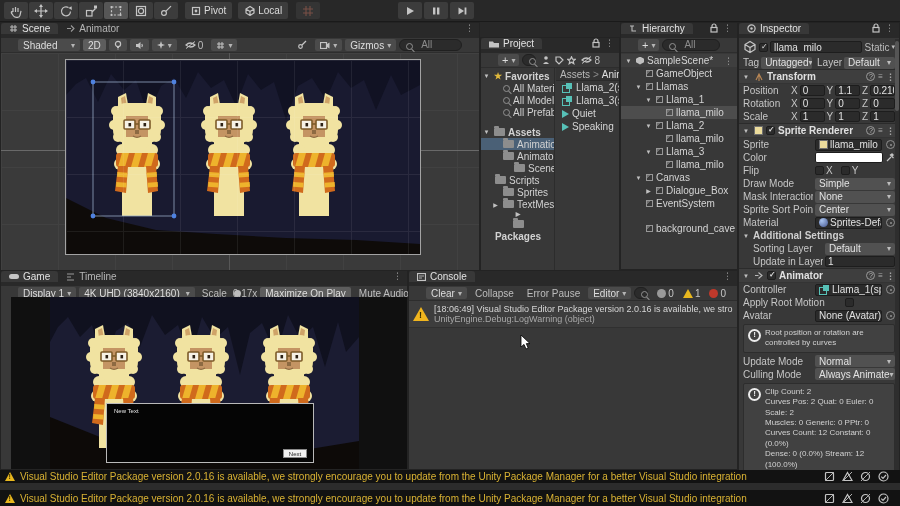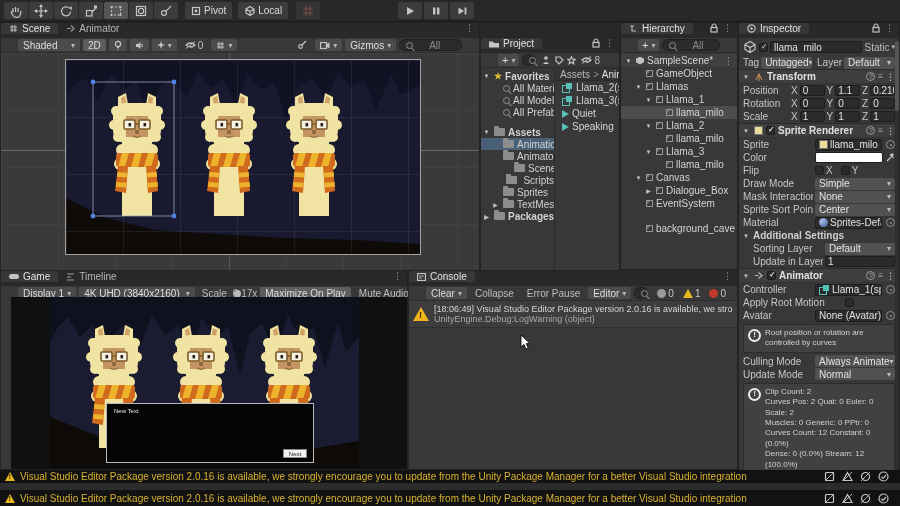--- a/index.html
+++ b/index.html
@@ -26,21 +26,21 @@
 .tab{display:flex;align-items:center;gap:4px;padding:0 8px;color:#b5b5b5;background:#292929}
 .tab.on{background:#383838;color:#e2e2e2;border-radius:3px 3px 0 0}
 .tabbar .sp{flex:1}
 .pbicons{display:flex;align-items:center;gap:5px;padding:0 5px;color:#9a9a9a}
 .ctrl{height:15px;background:#383838;border-bottom:1px solid #2d2d2d;display:flex;align-items:center;gap:3px;padding:0 17px}
 .dd{display:flex;align-items:center;gap:3px;height:12px;background:#4b4b4b;border-radius:2px;padding:0 5px;color:#dedede;white-space:nowrap}
 .dd::after{content:"▾";font-size:8px;color:#b5b5b5}
 .chip{display:flex;align-items:center;height:12px;background:#4b4b4b;border-radius:2px;padding:0 5px;color:#dedede;white-space:nowrap}
 .chip.on{background:#5d5d5d}
 .chip.dim{background:transparent;color:#bdbdbd}
-.sfield{display:flex;align-items:center;gap:16px;height:12px;background:#2b2b2b;border:1px solid #202020;border-radius:7px;padding:0 6px;color:#8c8c8c;flex:1;min-width:0}
+.sfield{display:flex;align-items:flex-end;gap:8px;height:12px;background:#2b2b2b;border:1px solid #202020;border-radius:7px;padding:0 6px;color:#8c8c8c;flex:1;min-width:0}
 .lens{position:relative;width:7px;height:7px;border:1px solid #909090;border-radius:50%;flex-shrink:0}
 .lens::after{content:"";position:absolute;right:-3px;bottom:-2px;width:4px;height:1px;background:#909090;transform:rotate(45deg)}
 .menu3{color:#a5a5a5;font-size:9px;letter-spacing:0}
 
 
 #sceneview{position:absolute;left:0;top:30px;width:478px;height:218px;background:#3a3a3a;overflow:hidden;
  background-image:linear-gradient(#414141 1px,transparent 1px),linear-gradient(90deg,#414141 1px,transparent 1px);background-size:57px 57px}
 .hax{position:absolute;left:0;right:0;top:97px;height:1px;background:#7a7a7a;opacity:.75}
 .vax{position:absolute;left:228px;top:0;bottom:0;width:1px;background:#6a6a6a;opacity:.55}
 #cam{position:absolute;left:64px;top:6px;width:356px;height:196px;border:1px solid #a3a3a3;background:#191a30}
@@ -515,36 +515,36 @@
         <div class="trow" style="padding-left: 10px;">
           <span class="arr"></span>
           <span class="i-folder"></span>
           <span class="lbl">Animators</span>
         </div>
         <div class="trow" style="padding-left: 21px;">
           <span class="arr"></span>
           <span class="i-folder"></span>
           <span class="lbl">Scenes</span>
         </div>
-        <div class="trow" style="padding-left: 10px; justify-content: space-between;">
+        <div class="trow" style="padding-left: 2px;">
           <span class="arr"></span>
           <span class="i-folder"></span>
           <span class="lbl">Scripts</span>
         </div>
         <div class="trow" style="padding-left: 10px;">
           <span class="arr"></span>
           <span class="i-folder"></span>
           <span class="lbl">Sprites</span>
         </div>
         <div class="trow" style="padding-left: 10px;">
           <span class="arr">▶</span>
           <span class="i-folder"></span>
           <span class="lbl">TextMesh Pro</span>
         </div>
-        <div class="trow b" style="padding-left: 1px;">
+        <div class="trow b" style="padding-left: 1px; flex-direction: column;">
           <span class="arr">▶</span>
           <span class="i-folder"></span>
           <span class="lbl">Packages</span>
         </div>
       </div>
   <div id="pfiles">
     <div class="crumb">
       <span>Assets</span>
       <span style="color:#8a8a8a">&gt;</span>
       <span style="color:#e0e0e0">Animations</span>
@@ -924,29 +924,29 @@
     <div class="tf">
           <span>None (Avatar)</span>
         </div>
     <span class="targ"></span>
       </div>
   <div class="ibox">
     <span class="bang"></span>
     <span>Root position or rotation are controlled by curves</span>
       </div>
   <div class="irow">
+        <span class="ilabel">Update Mode</span>
+    <div class="idd">
+          <span>Normal</span>
+        </div>
+      </div>
+  <div class="irow">
         <span class="ilabel">Culling Mode</span>
     <div class="idd">
           <span>Always Animate</span>
-        </div>
-      </div>
-  <div class="irow">
-        <span class="ilabel">Update Mode</span>
-    <div class="idd">
-          <span>Normal</span>
         </div>
       </div>
   <div class="ibox">
     <span class="bang"></span>
     <div id="animstats">
           <div>Clip Count: 2</div>
           <div>Curves Pos: 2 Quat: 0 Euler: 0 Scale: 2</div>
           <div>Muscles: 0 Generic: 0 PPtr: 0</div>
           <div>Curves Count: 12 Constant: 0 (0.0%)</div>
           <div>Dense: 0 (0.0%) Stream: 12 (100.0%)</div>

